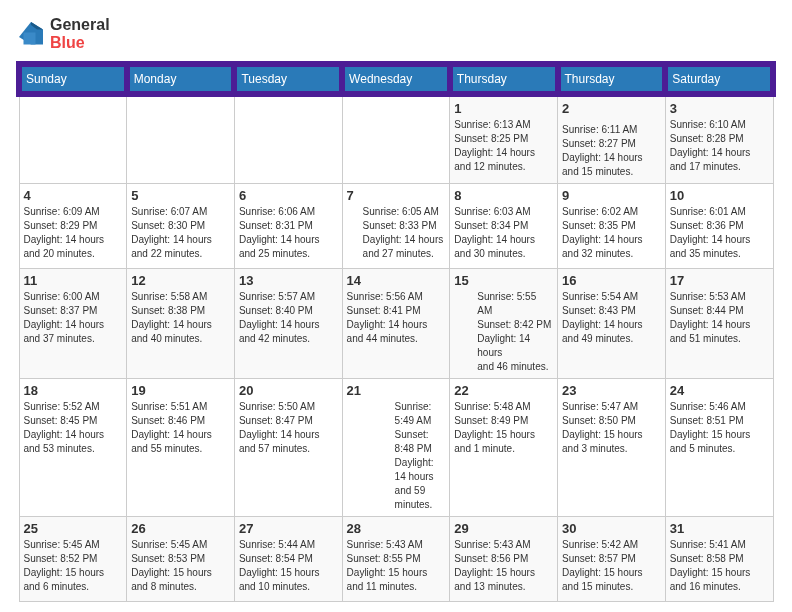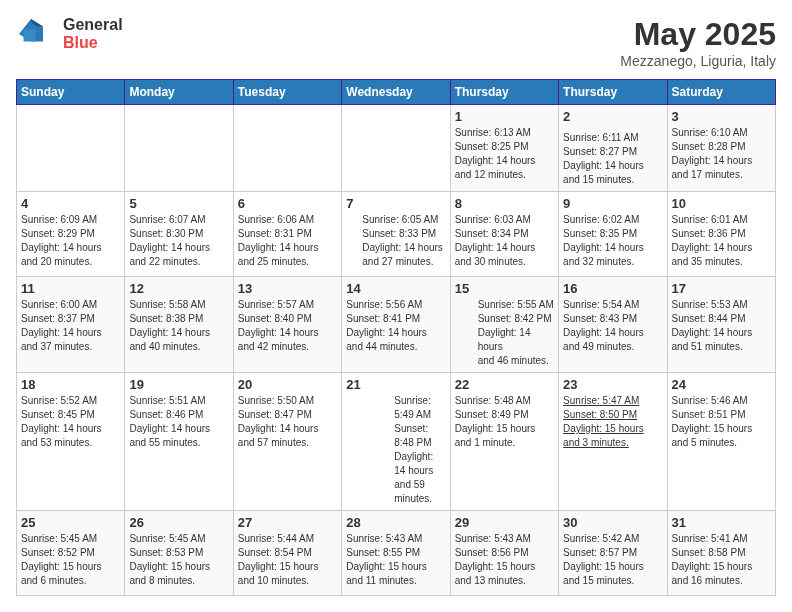--- a/index.html
+++ b/index.html
@@ -11,22 +11,22 @@
       padding: 16px;
     }
     .header {
       display: flex;
       justify-content: space-between;
       align-items: flex-start;
       margin-bottom: 10px;
     }
     .logo {
       display: flex;
-      align-items: flex-start;
-      gap: 17px;
+      align-items: center;
+      gap: 4px;
     }
     .logo-text {
       display: flex;
       flex-direction: column;
       line-height: 1.1;
     }
     .logo-general {
       font-size: 16px;
       font-weight: bold;
       color: #333;
@@ -56,24 +56,24 @@
       width: 100%;
       border-collapse: collapse;
       table-layout: fixed;
     }
     thead tr {
       background-color: #2a7ab8;
     }
     thead th {
       color: white;
       font-size: 12px;
-      font-weight: bold;
+      font-weight: normal;
       padding: 5px 4px;
       text-align: left;
-      border: 1px solid #4c1d95;
+      border: 6px solid #4c1d95;
     }
     tbody td {
       border: 1px solid #ccc;
       vertical-align: top;
       padding: 4px 4px 4px 4px;
       min-height: 80px;
       height: 85px;
       font-size: 10.5px;
       color: #333;
       background: #fff;
@@ -104,24 +104,20 @@
     <svg class="logo-icon" viewBox="0 0 40 40" xmlns="http://www.w3.org/2000/svg">
       <polygon points="20,4 36,14 36,34 20,34 4,24" fill="#2a7ab8"></polygon>
       <polygon points="20,4 36,14 28,14 20,8" fill="#1a5a8a"></polygon>
       <rect x="10" y="18" width="16" height="16" fill="#3a8ac8"></rect>
     </svg>
     <div class="logo-text">
       <span class="logo-general">General</span>
       <span class="logo-blue">Blue</span>
     </div>
   </div>
-  <div class="title-block">
-    <div class="calendar-title">May 2025</div>
-    <div class="calendar-subtitle">Mezzanego, Liguria, Italy</div>
-  </div>
 </div>
 
 <table>
   <thead>
     <tr>
     <th>Sunday</th>
         <th>Monday</th>
         <th>Tuesday</th>
         <th>Wednesday</th>
         <th>Thursday</th>
@@ -290,21 +286,21 @@
         </td>
         <td>
           <span class="day-num">22</span>
           <div class="cell-content" style="white-space: pre-line;">Sunrise: 5:48 AM
 Sunset: 8:49 PM
 Daylight: 15 hours
 and 1 minute.</div>
         </td>
         <td>
           <span class="day-num">23</span>
-          <div class="cell-content" style="white-space: pre-line; text-decoration: underline;">Sunrise: 5:47 AM
+          <div class="cell-content" style="white-space: pre-line;">Sunrise: 5:47 AM
 Sunset: 8:50 PM
 Daylight: 15 hours
 and 3 minutes.</div>
         </td>
         <td>
           <span class="day-num">24</span>
           <div class="cell-content" style="white-space: pre-line;">Sunrise: 5:46 AM
 Sunset: 8:51 PM
 Daylight: 15 hours
 and 5 minutes.</div>

